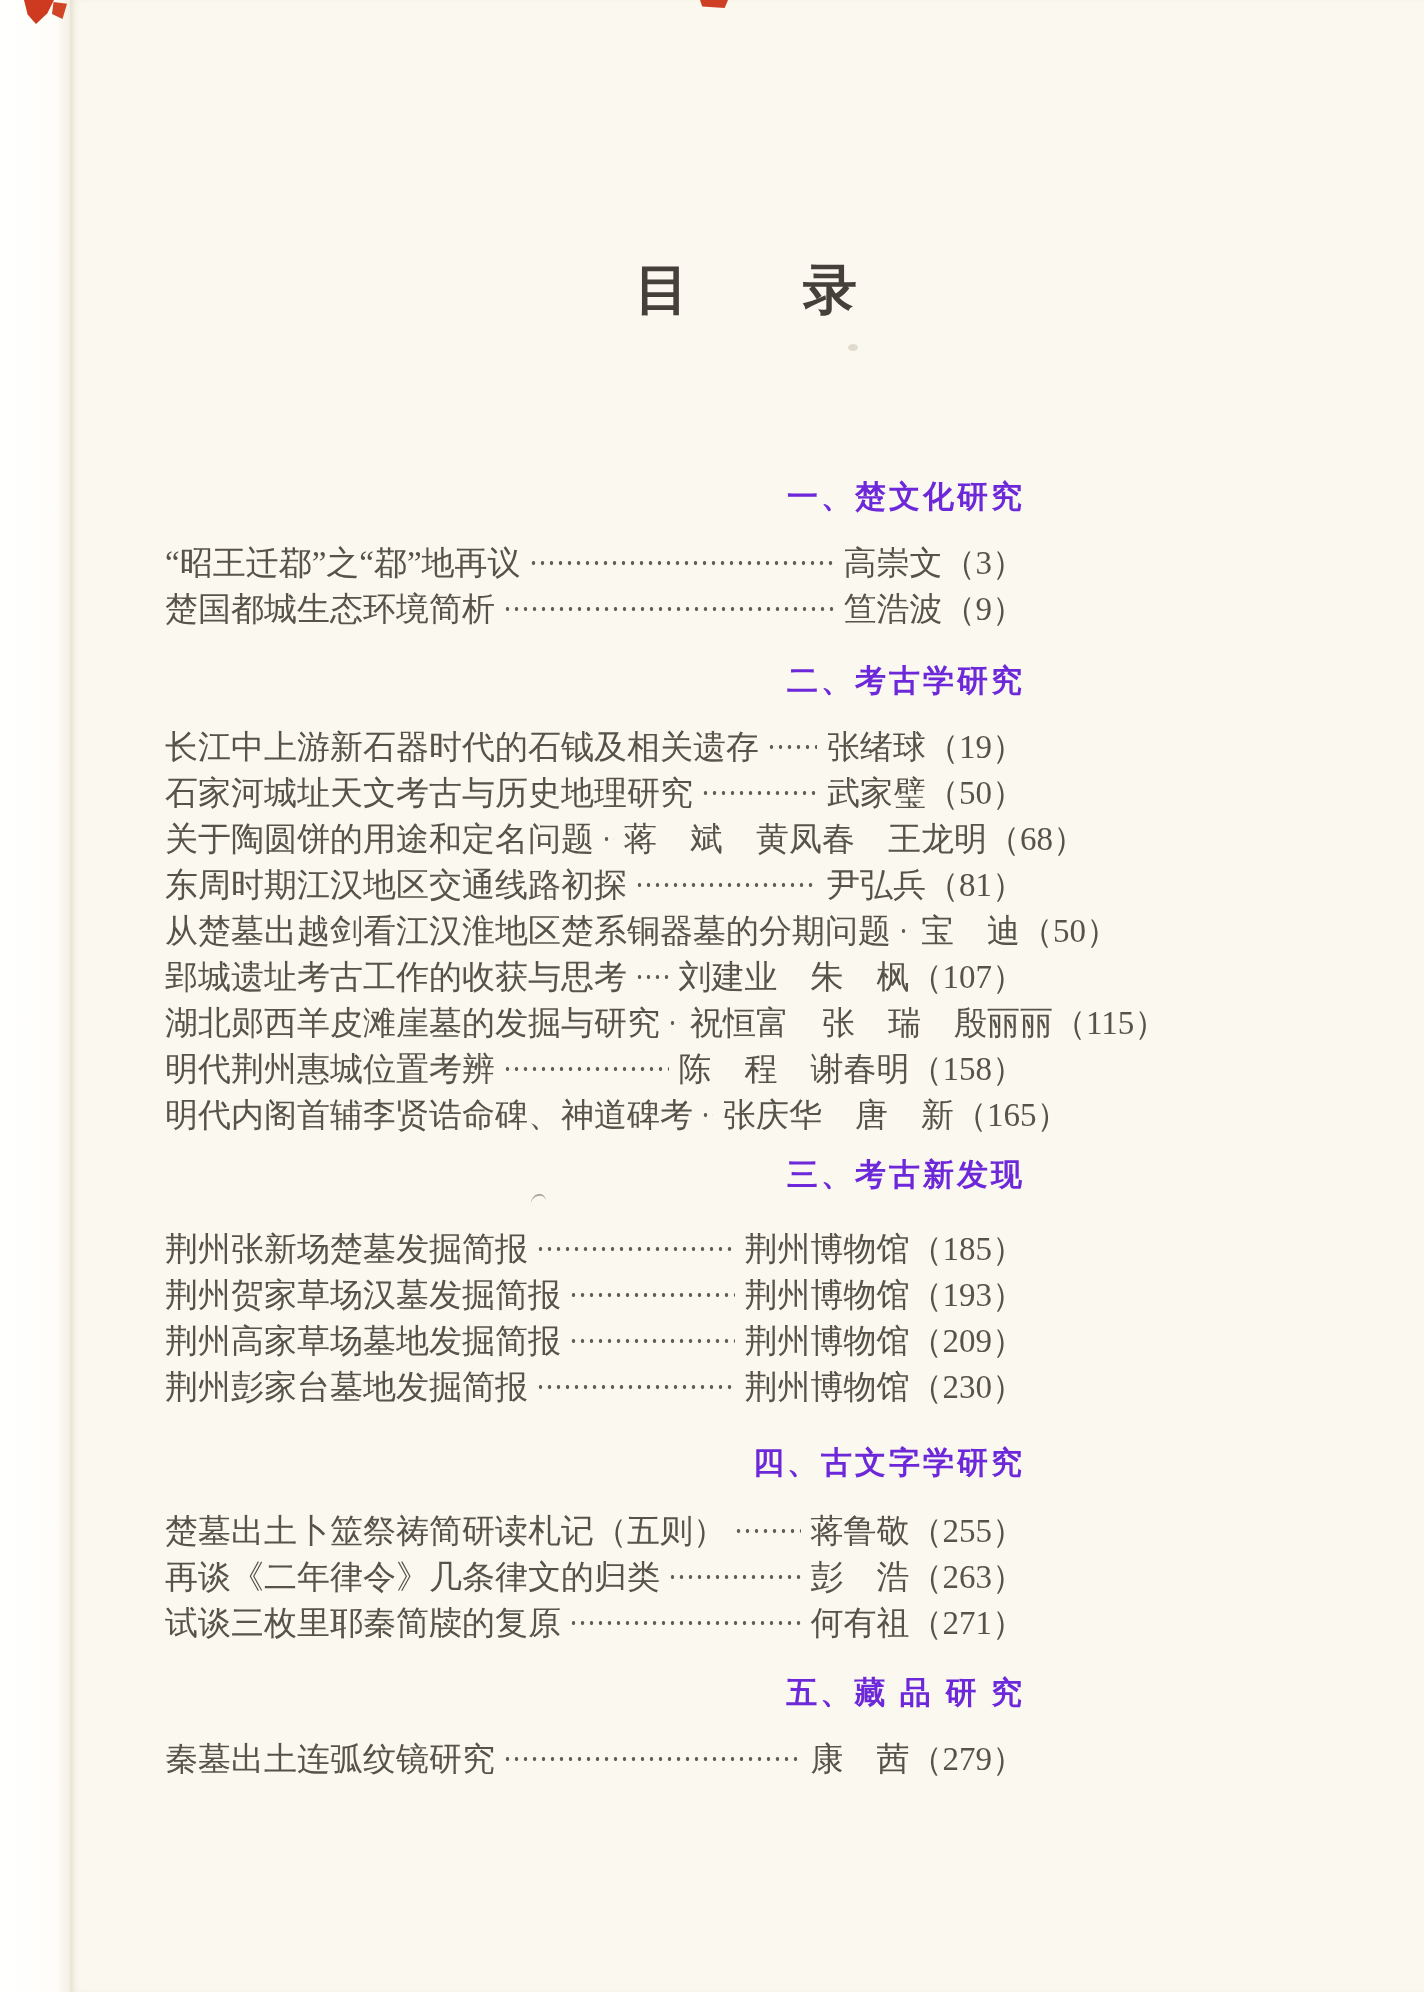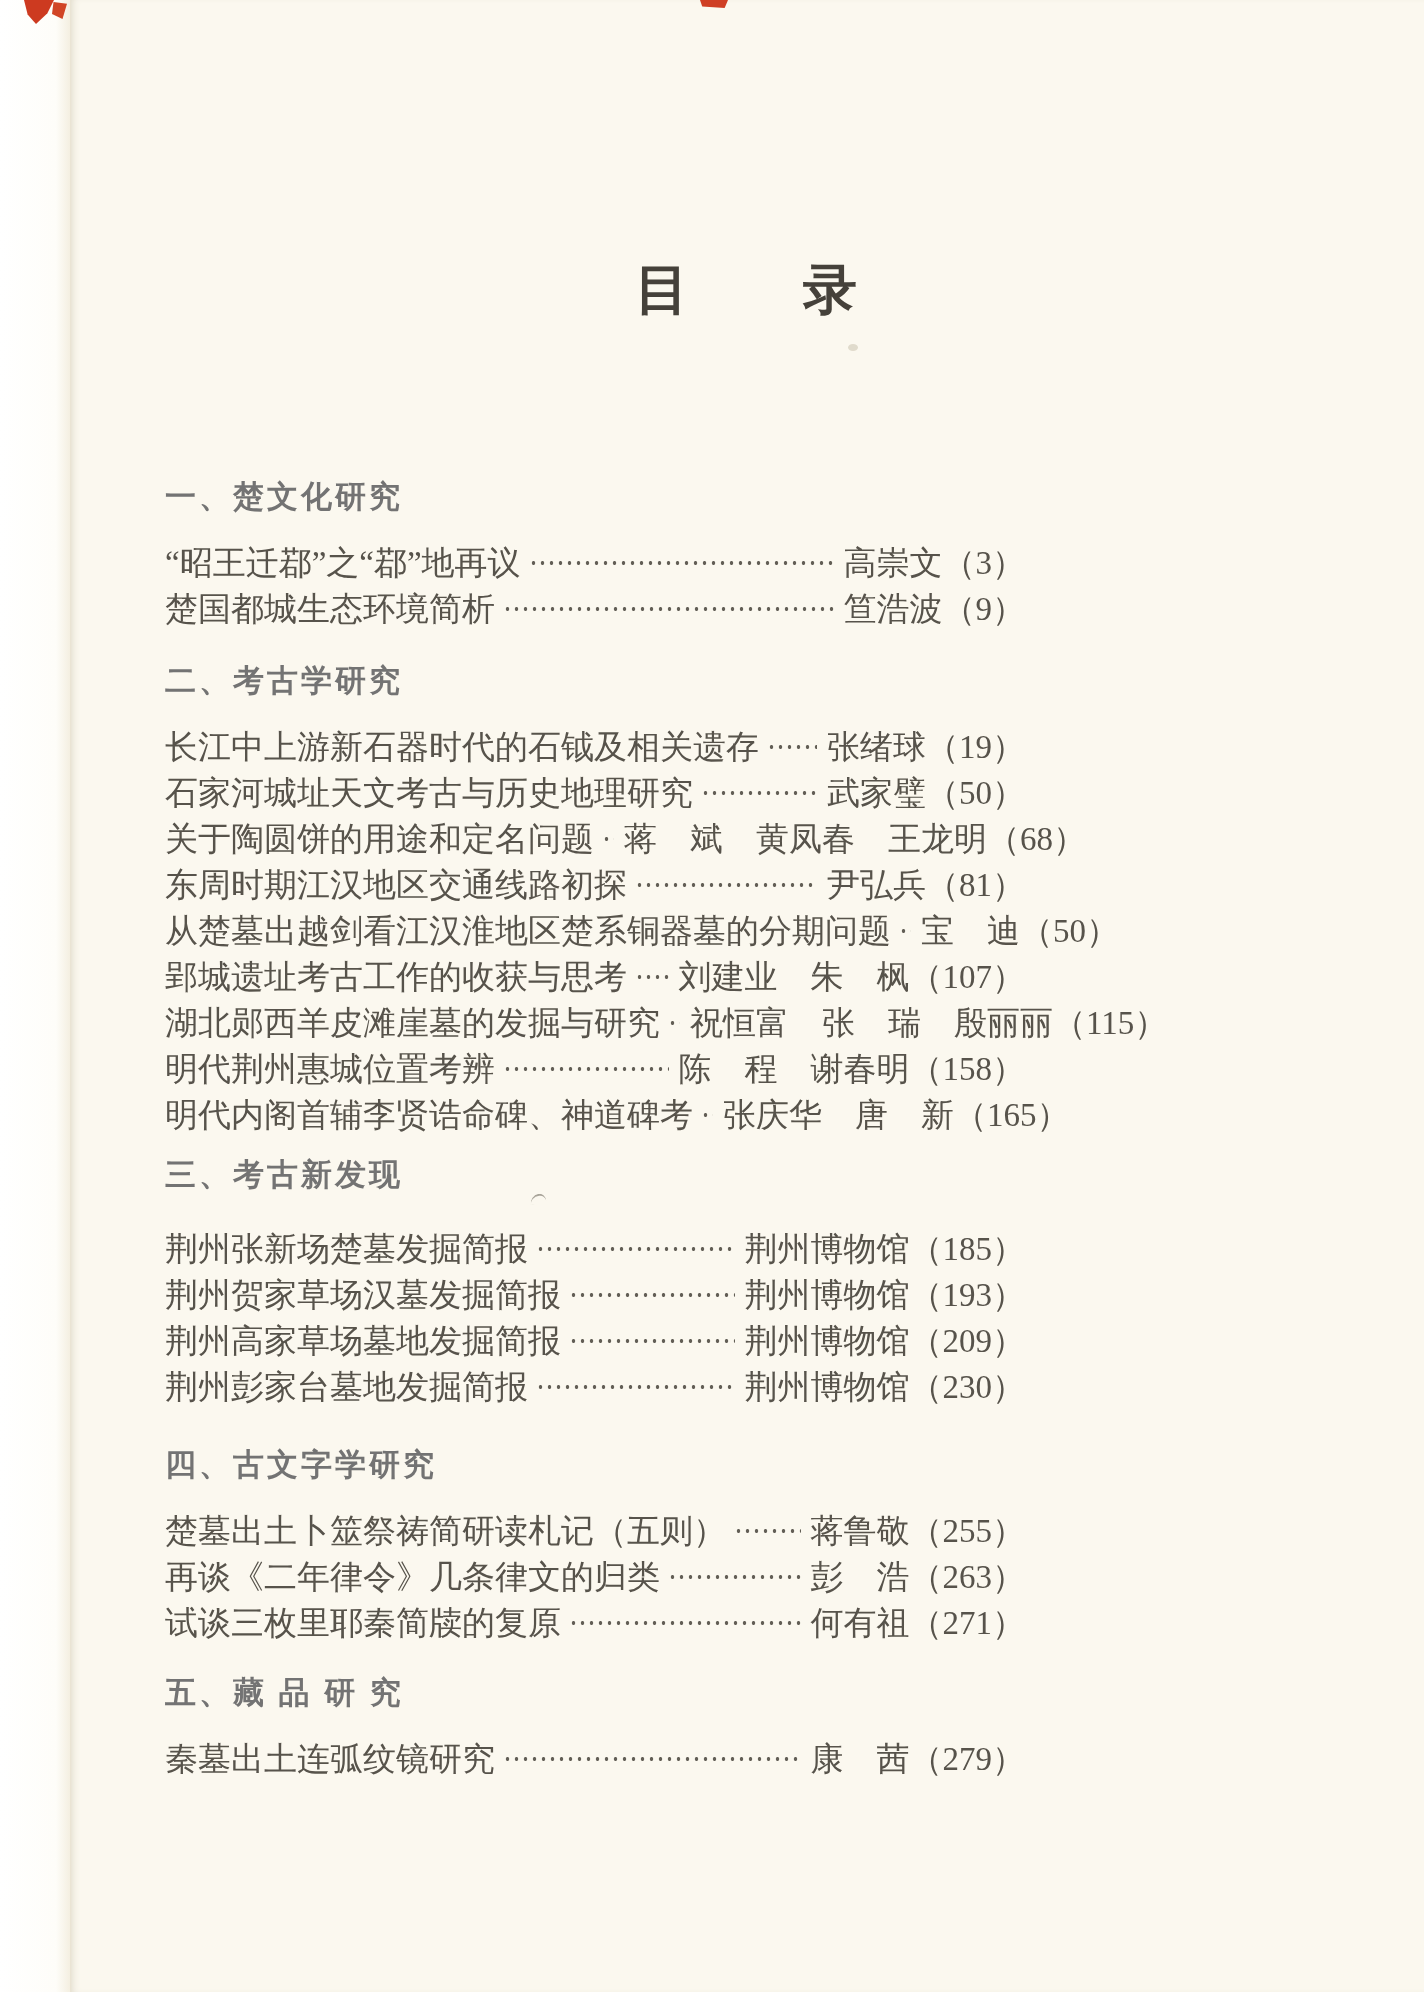--- a/index.html
+++ b/index.html
@@ -59,32 +59,32 @@
     font-weight:bold;
     color:#45413a;
     letter-spacing:2px;
     white-space:pre;
   }
   
   .content{
     position:absolute;left:165px;top:0;width:860px;
   }
   .sec-heading{
-    text-align:left;
+    text-align:right;
     font-family:"Liberation Sans","DejaVu Sans",sans-serif;
     font-weight:bold;
     font-size:31px;line-height:42px;
-    color:#737373;
+    color:#6d28d9;
     letter-spacing:3px;
     white-space:pre;
   }
   .h1{margin-top:476px;}
   .h2{margin-top:28px;}
   .h3{margin-top:16px;}
-  .h4{margin-top:34px;}
+  .h4{margin-top:34px;font-family:Liberation Mono, monospace;}
   .h5{margin-top:26px;}
   .rows{margin-top:22px;}
   .rows-gap{margin-top:30px;}
   .row{
     display:flex;align-items:center;
     height:46px;
     font-size:33px;
     color:#57534b;
     white-space:pre;
   }

